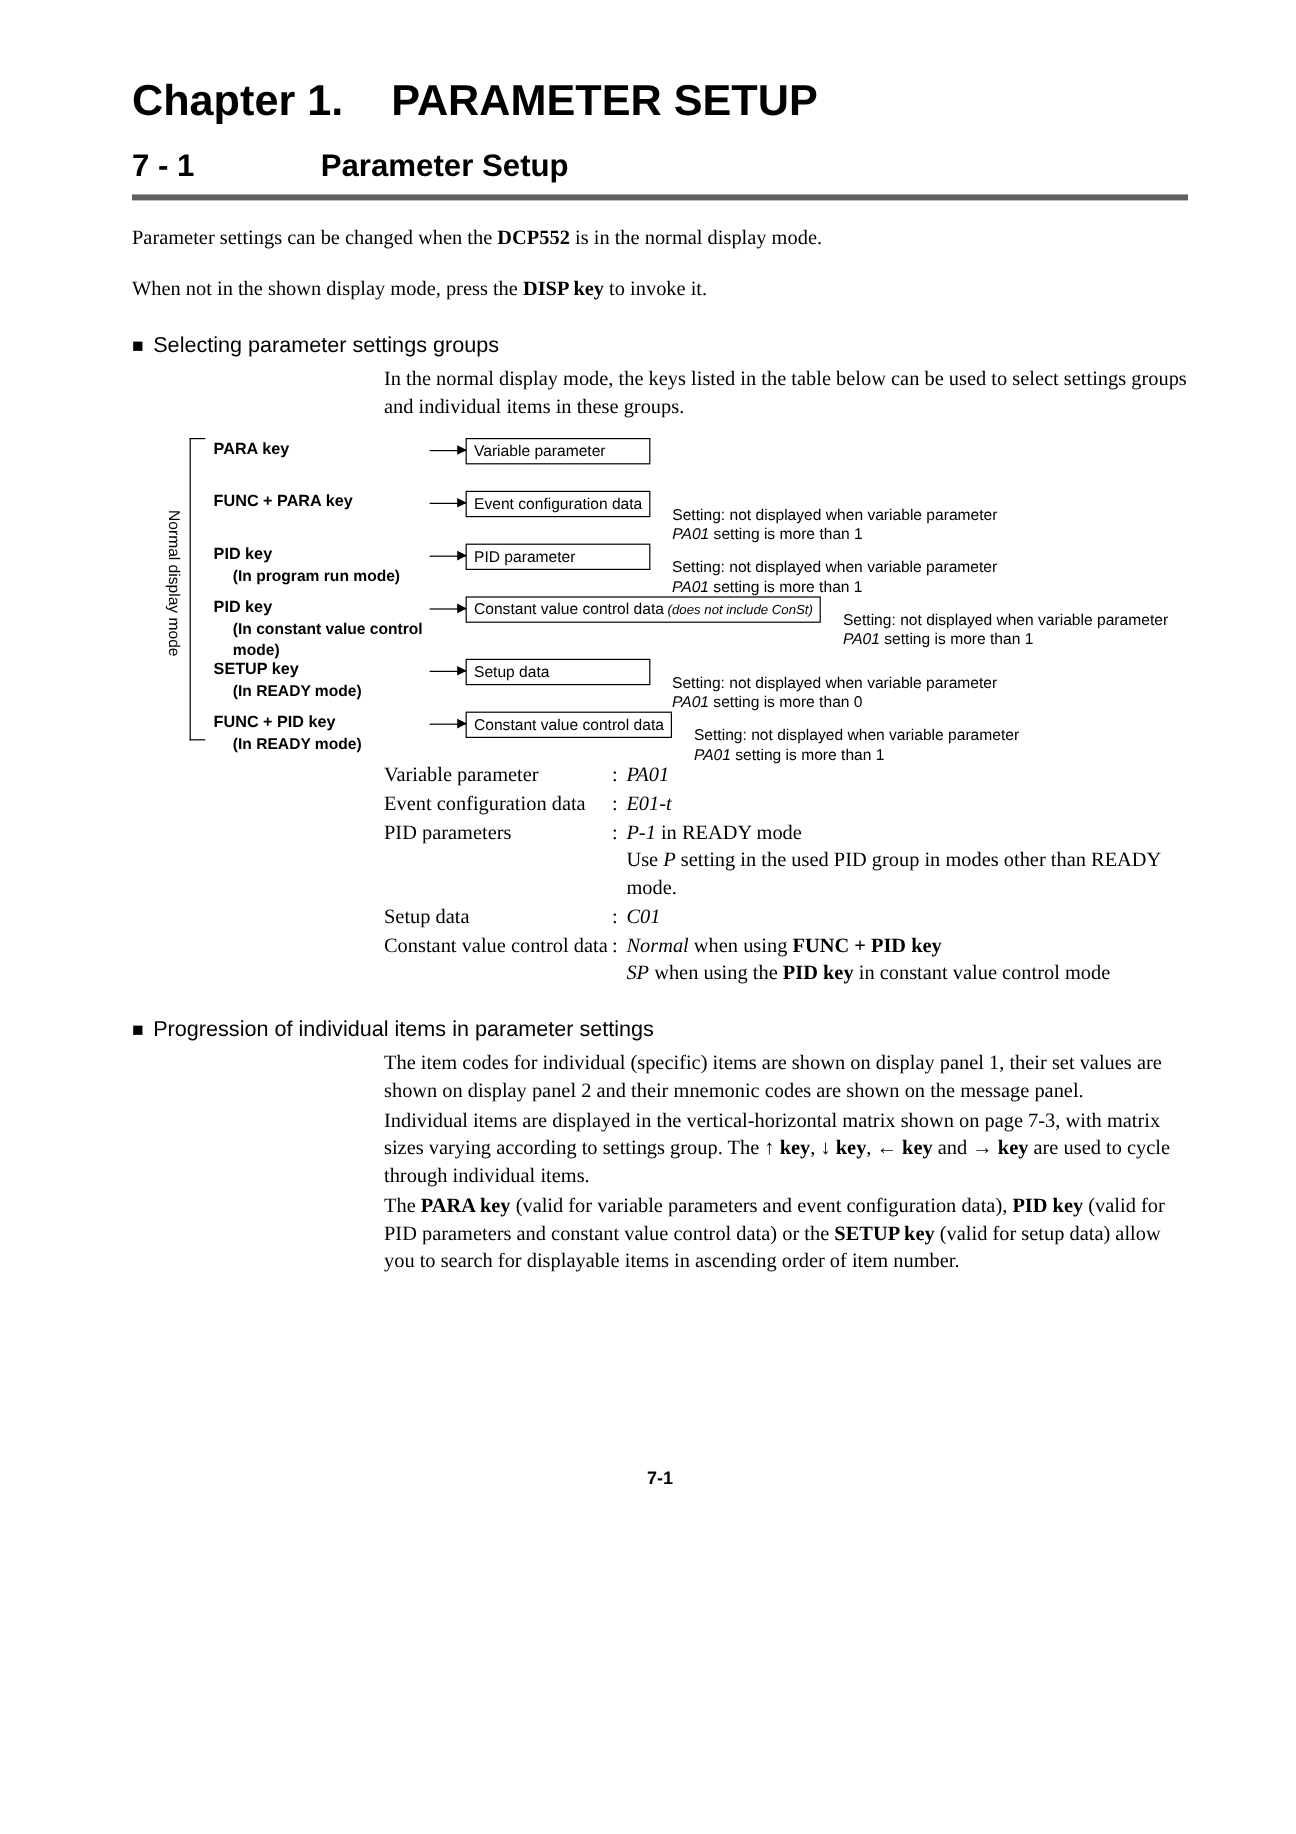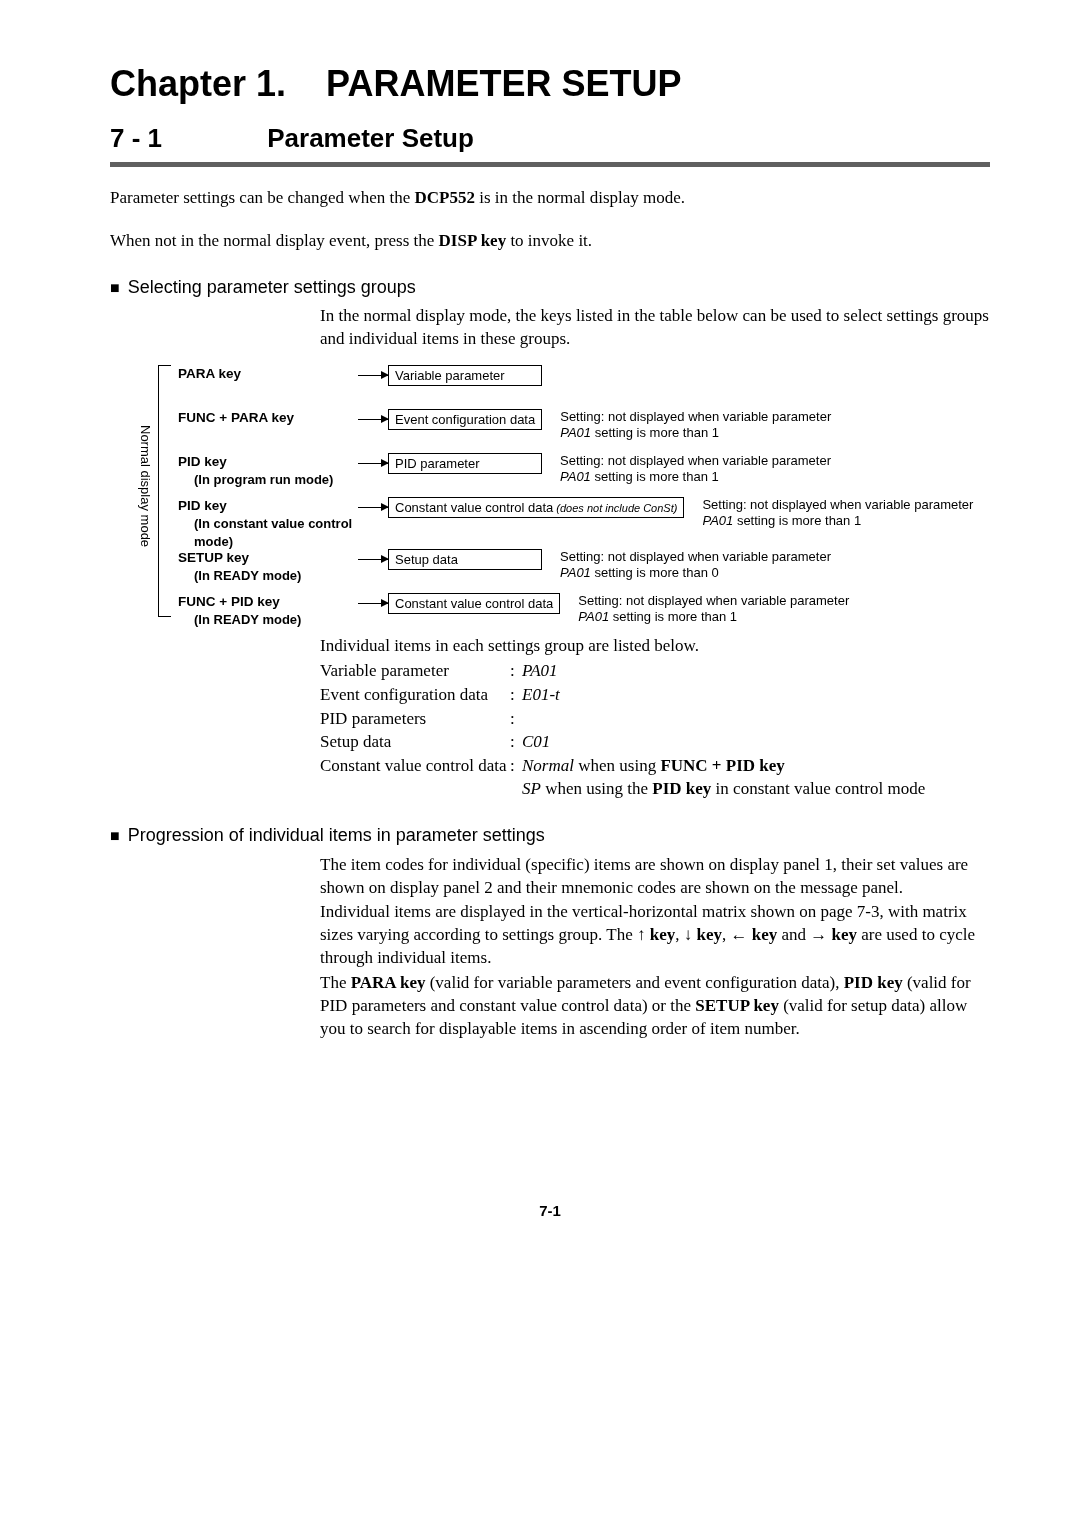--- a/index.html
+++ b/index.html
@@ -87,21 +87,21 @@
   .box {
     border: 1px solid #000;
     padding: 2px 6px;
     min-width: 140px;
     font-size: 13px;
     line-height: 1.2;
     background: #fff;
   }
   .box .sm { font-size: 11px; }
   .notecol { margin-left: 18px; font-size: 13px; line-height:1.25; }
-  .notecol .wp { white-space: nowrap; }
+  .notecol .wp { white-space: nowrap; margin-top: 12px; }
 
   
   .items-list { margin-left: 210px; margin-top: 6px; }
   .items-list .row { display:flex; margin: 1px 0; }
   .items-list .lab { width: 190px; flex: 0 0 190px; }
   .items-list .colon { width: 12px; flex: 0 0 12px; }
   .items-list .val { flex: 1; }
   .i2 { font-style: italic; }
 
   .page-num {
@@ -124,21 +124,21 @@
   <span class="sec-num">7 - 1</span>
   <span>Parameter Setup</span>
 </h2>
 <div class="thick-rule"></div>
 
 <div class="intro">
   <p class="para">
     <span>Parameter settings can be changed when the </span><span class="b">DCP552</span><span> is in  the normal display mode.</span>
   </p>
   <p class="para">
-    <span>When not in the normal display event, press the </span><span class="b">DISP key</span><span> to invoke it.</span>
+    <span>When not in the shown display mode, press the </span><span class="b">DISP key</span><span> to invoke it.</span>
   </p>
 </div>
 
 <div class="sub-heading">
   <span class="sq">■</span><span>Selecting parameter settings groups</span>
 </div>
 <div class="indent-block">
   <p class="para">In the normal display mode, the keys listed in the table below can be used to select settings groups and individual items in these groups.</p>
 </div>
 
@@ -226,34 +226,37 @@
       <span>Constant value control data</span>
     </div>
     <div class="notecol">
       <div class="wp">Setting: not displayed when variable parameter</div>
       <div><span class="i">PA01</span><span> setting is more than 1</span></div>
     </div>
   </div>
 </div>
 
 <div class="items-list">
-  <p class="para">Individual items in each settings group are listed below.</p>
   <div class="row">
     <div class="lab">Variable parameter</div>
     <div class="colon">:</div>
     <div class="val"><span class="i2">PA01</span></div>
   </div>
   <div class="row">
     <div class="lab">Event configuration data</div>
     <div class="colon">:</div>
     <div class="val"><span class="i2">E01-t</span></div>
   </div>
   <div class="row">
     <div class="lab">PID parameters</div>
     <div class="colon">:</div>
+    <div class="val">
+      <span class="i2">P-1</span><span> in READY mode</span><br>
+      <span>Use </span><span class="i2">P</span><span> setting in the used PID group in modes other than READY mode.</span>
+    </div>
   </div>
   <div class="row">
     <div class="lab">Setup data</div>
     <div class="colon">:</div>
     <div class="val"><span class="i2">C01</span></div>
   </div>
   <div class="row">
     <div class="lab">Constant value control data</div>
     <div class="colon">:</div>
     <div class="val">

